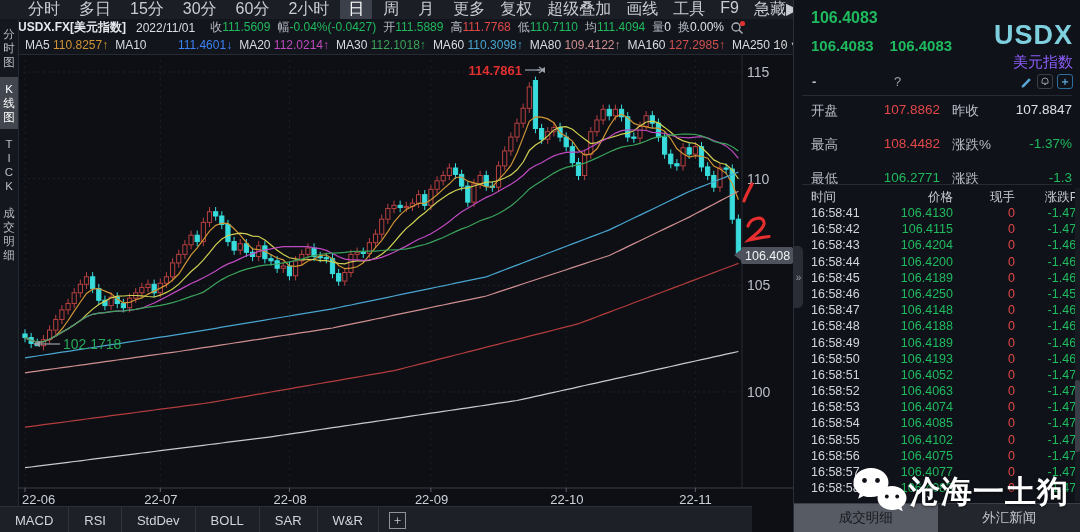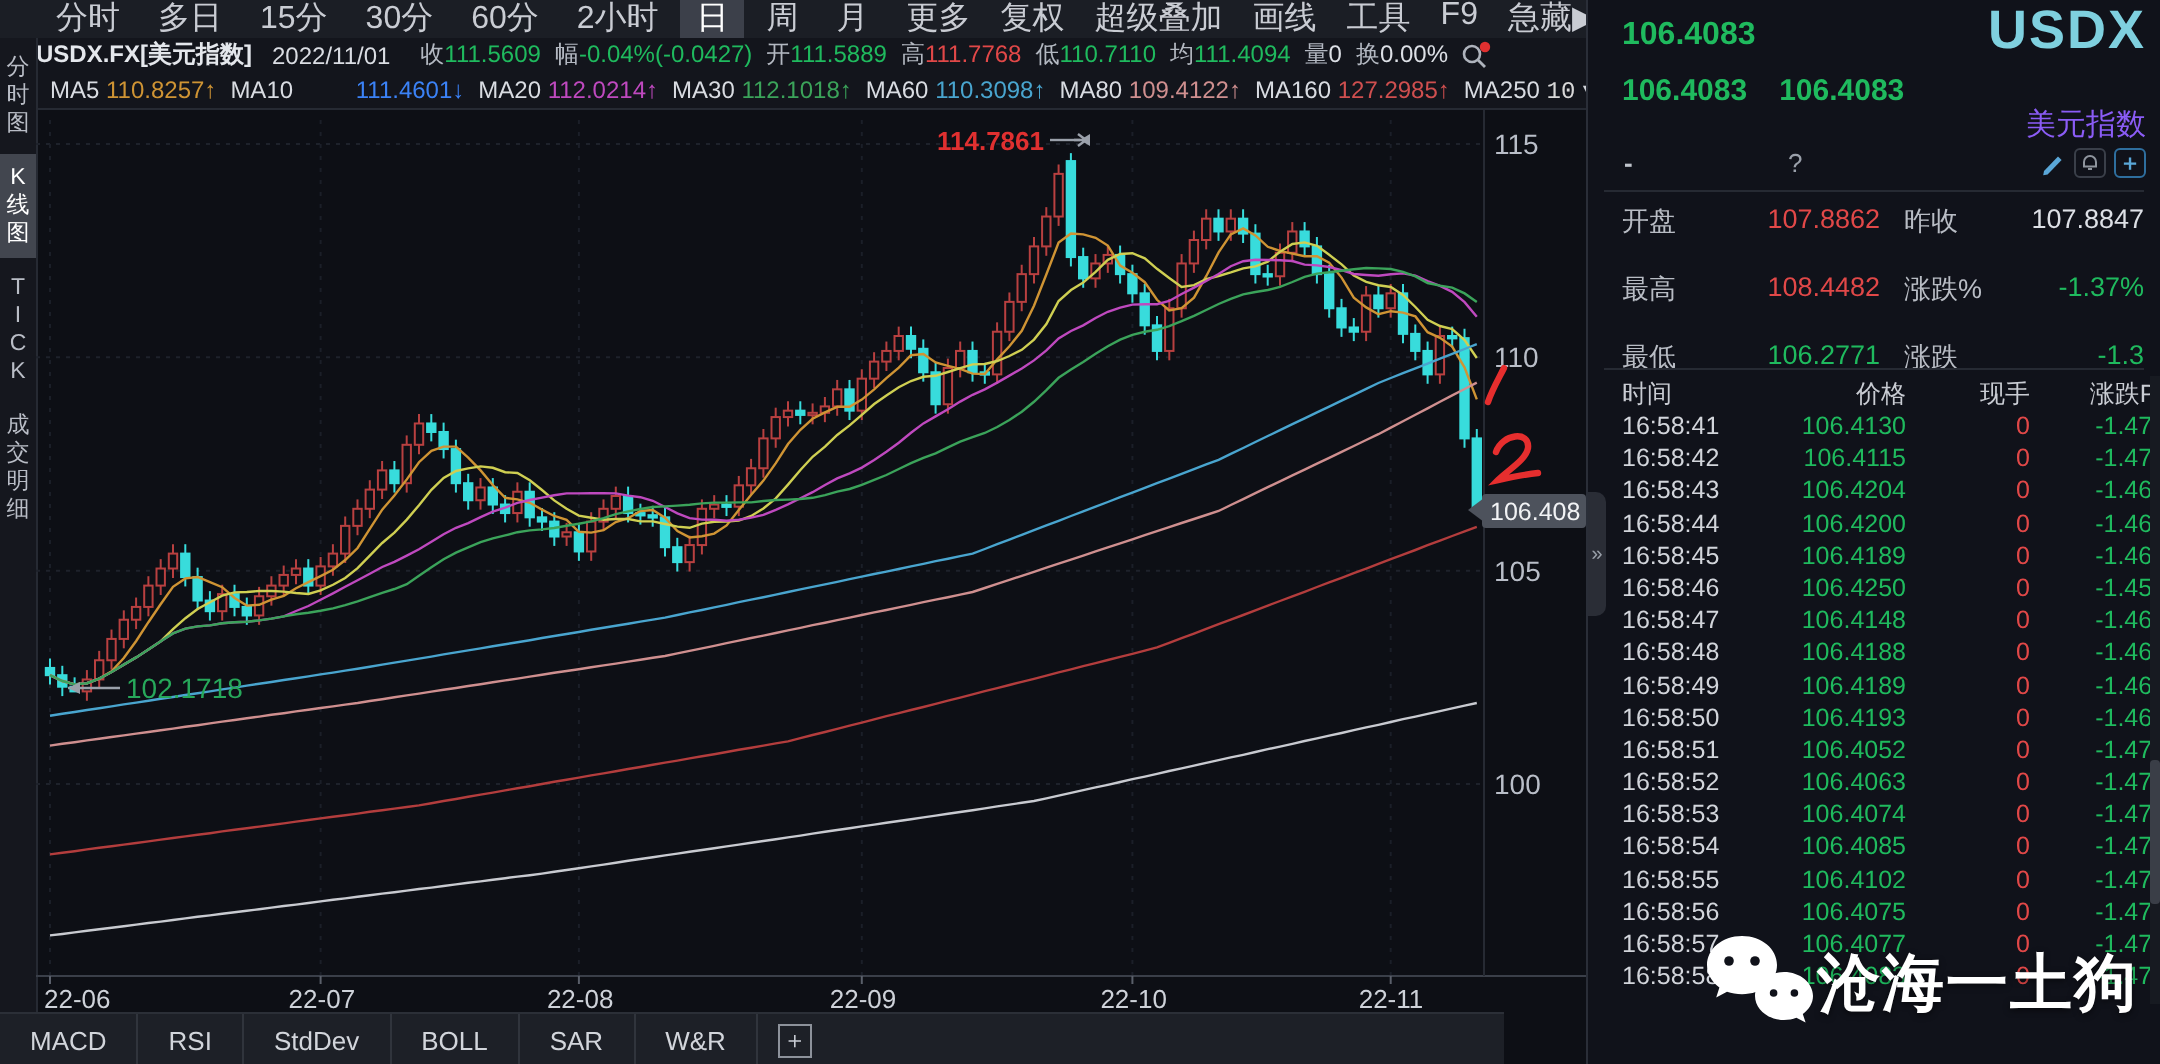--- a/index.html
+++ b/index.html
@@ -34,21 +34,21 @@
   
   .indicators{position:absolute;left:0;top:506px;width:752px;height:26px;background:#1d2027;
               border-top:1px solid #2b2f37;display:flex;align-items:stretch;font-size:13px;color:#d2d5db}
   .ind-tab{padding:0 15px;display:flex;align-items:center;border-right:1px solid #30343c}
   .ind-plus{display:flex;align-items:center;padding:0 10px}
   .plusbox{width:15px;height:15px;border:1px solid #8d929b;color:#c6cad2;font-size:12px;
            display:flex;align-items:center;justify-content:center;line-height:1}
   
   .right{position:absolute;left:793px;top:0;width:287px;height:532px;background:#10121a;border-left:1px solid #2a2e38;box-sizing:border-box}
   .rp-last{position:absolute;left:17px;top:9px;font-size:16px;font-weight:bold;color:#1fba5e}
-  .rp-symbol{position:absolute;right:7px;top:0;font-size:27px;font-weight:bold;color:#7fd0df;letter-spacing:1px}
+  .rp-symbol{position:absolute;right:7px;top:20px;font-size:27px;font-weight:bold;color:#7fd0df;letter-spacing:1px}
   .rp-bidask{position:absolute;left:17px;top:37px;font-size:15px;font-weight:bold;color:#1fba5e;display:flex;gap:16px}
   .rp-name{position:absolute;right:7px;top:53px;font-size:15px;color:#8b5cf6}
   .rp-dash{position:absolute;left:18px;top:74px;font-size:13px;color:#c0c4cc;font-weight:bold}
   .rp-q{position:absolute;left:100px;top:74px;font-size:13px;color:#9aa0aa}
   .rp-icons{position:absolute;right:7px;top:74px;display:flex;gap:4px;align-items:center}
   .rp-div1{position:absolute;left:8px;right:8px;top:95px;border-top:1px solid #262a33}
   .rp-div2{position:absolute;left:8px;right:8px;top:184px;border-top:1px solid #262a33}
   .stat-row{position:absolute;left:0;width:287px;height:20px;font-size:13.5px}
   .stat-row .l1{position:absolute;left:17px;color:#b8bcc4}
   .stat-row .v1{position:absolute;left:58px;width:88px;text-align:right}
@@ -634,20 +634,24 @@
         <span class="c-red">0</span>
         <span class="c-green">-1.4764</span>
       </div>
     </div>
 
   <div class="rp-handle">»</div>
   <div class="rp-scroll">
       <div class="rp-thumb"></div>
     </div>
 
+  <div class="rp-tabs" id="rp-tabs">
+      <div class="rp-tab active">成交明细</div>
+      <div class="rp-tab">外汇新闻</div>
+    </div>
 </div>
 
 <div class="watermark">
   <span>
     <svg width="58" height="56" viewBox="0 0 58 56">
       <path d="M21 4 C11 4 3.5 10.5 3.5 18.5 c0 4.5 2.4 8.5 6.2 11.2 l-1.6 5 5.4-2.8 c2.3 .8 4.8 1.2 7.5 1.2 10 0 17.5-6.5 17.5-14.6 C38.5 10.5 31 4 21 4 z" fill="#ffffff"></path>
       <circle cx="14.5" cy="16.5" r="2.4" fill="#10121a"></circle>
       <circle cx="27.5" cy="16.5" r="2.4" fill="#10121a"></circle>
       <path d="M42 22 c-8 0-14.5 5.4-14.5 12 0 6.6 6.5 12 14.5 12 2.2 0 4.3-.4 6.2-1.1l4.6 2.4-1.4-4.3c3.1-2.2 5.1-5.5 5.1-9 C56.5 27.4 50 22 42 22 z" fill="#ffffff"></path>
       <circle cx="36.8" cy="32.5" r="1.9" fill="#10121a"></circle>

